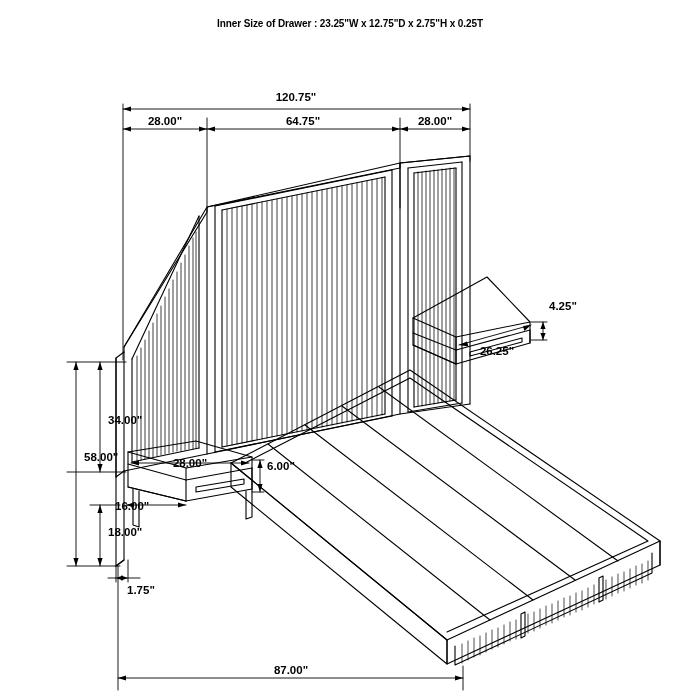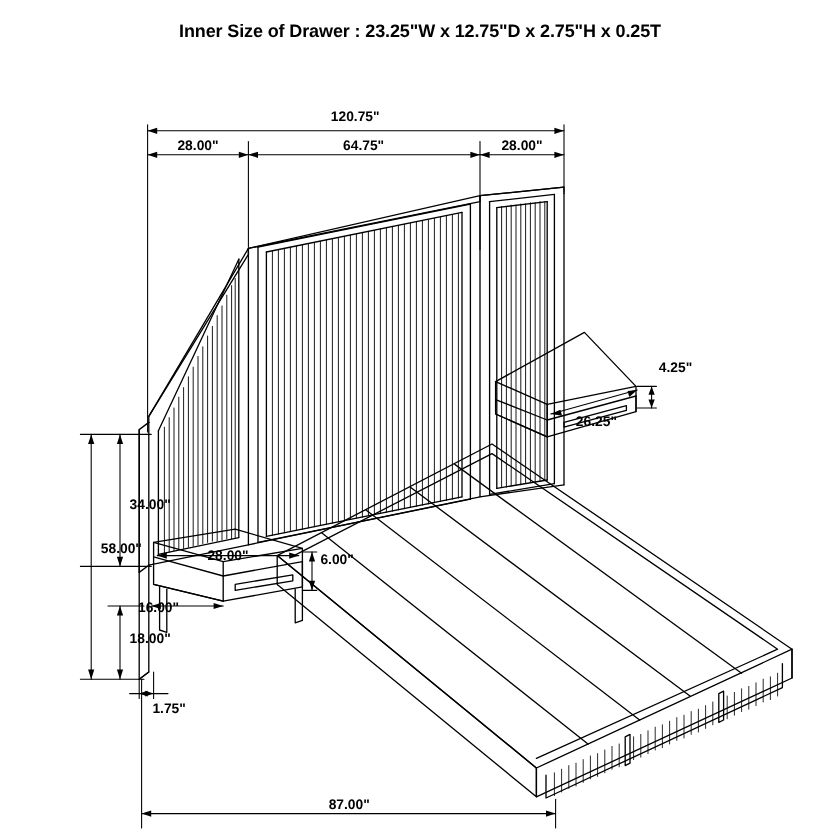--- a/index.html
+++ b/index.html
@@ -1,20 +1,20 @@
 <!DOCTYPE html>
 <html><head>
 <meta charset="utf-8">
 <style>
   html,body{margin:0;padding:0;background:#ffffff;}
   body{width:700px;height:700px;font-family:"Liberation Sans",sans-serif;color:#000;}
   #stage{position:relative;width:700px;height:700px;overflow:hidden;}
   .title{
     position:absolute;left:0;top:18px;width:700px;text-align:center;
-    font-size:15px;font-weight:bold;letter-spacing:-0.1px;
+    font-size:10px;font-weight:bold;letter-spacing:-0.1px;
   }
   svg{position:absolute;left:0;top:0;}
   .dimtxt{font-family:"Liberation Sans",sans-serif;font-size:11.5px;font-weight:bold;fill:#000;}
 </style>
 </head>
 <body>
 
 <div id="stage">
 
   <div class="title">Inner Size of Drawer : 23.25"W x 12.75"D x 2.75"H x 0.25T</div>

